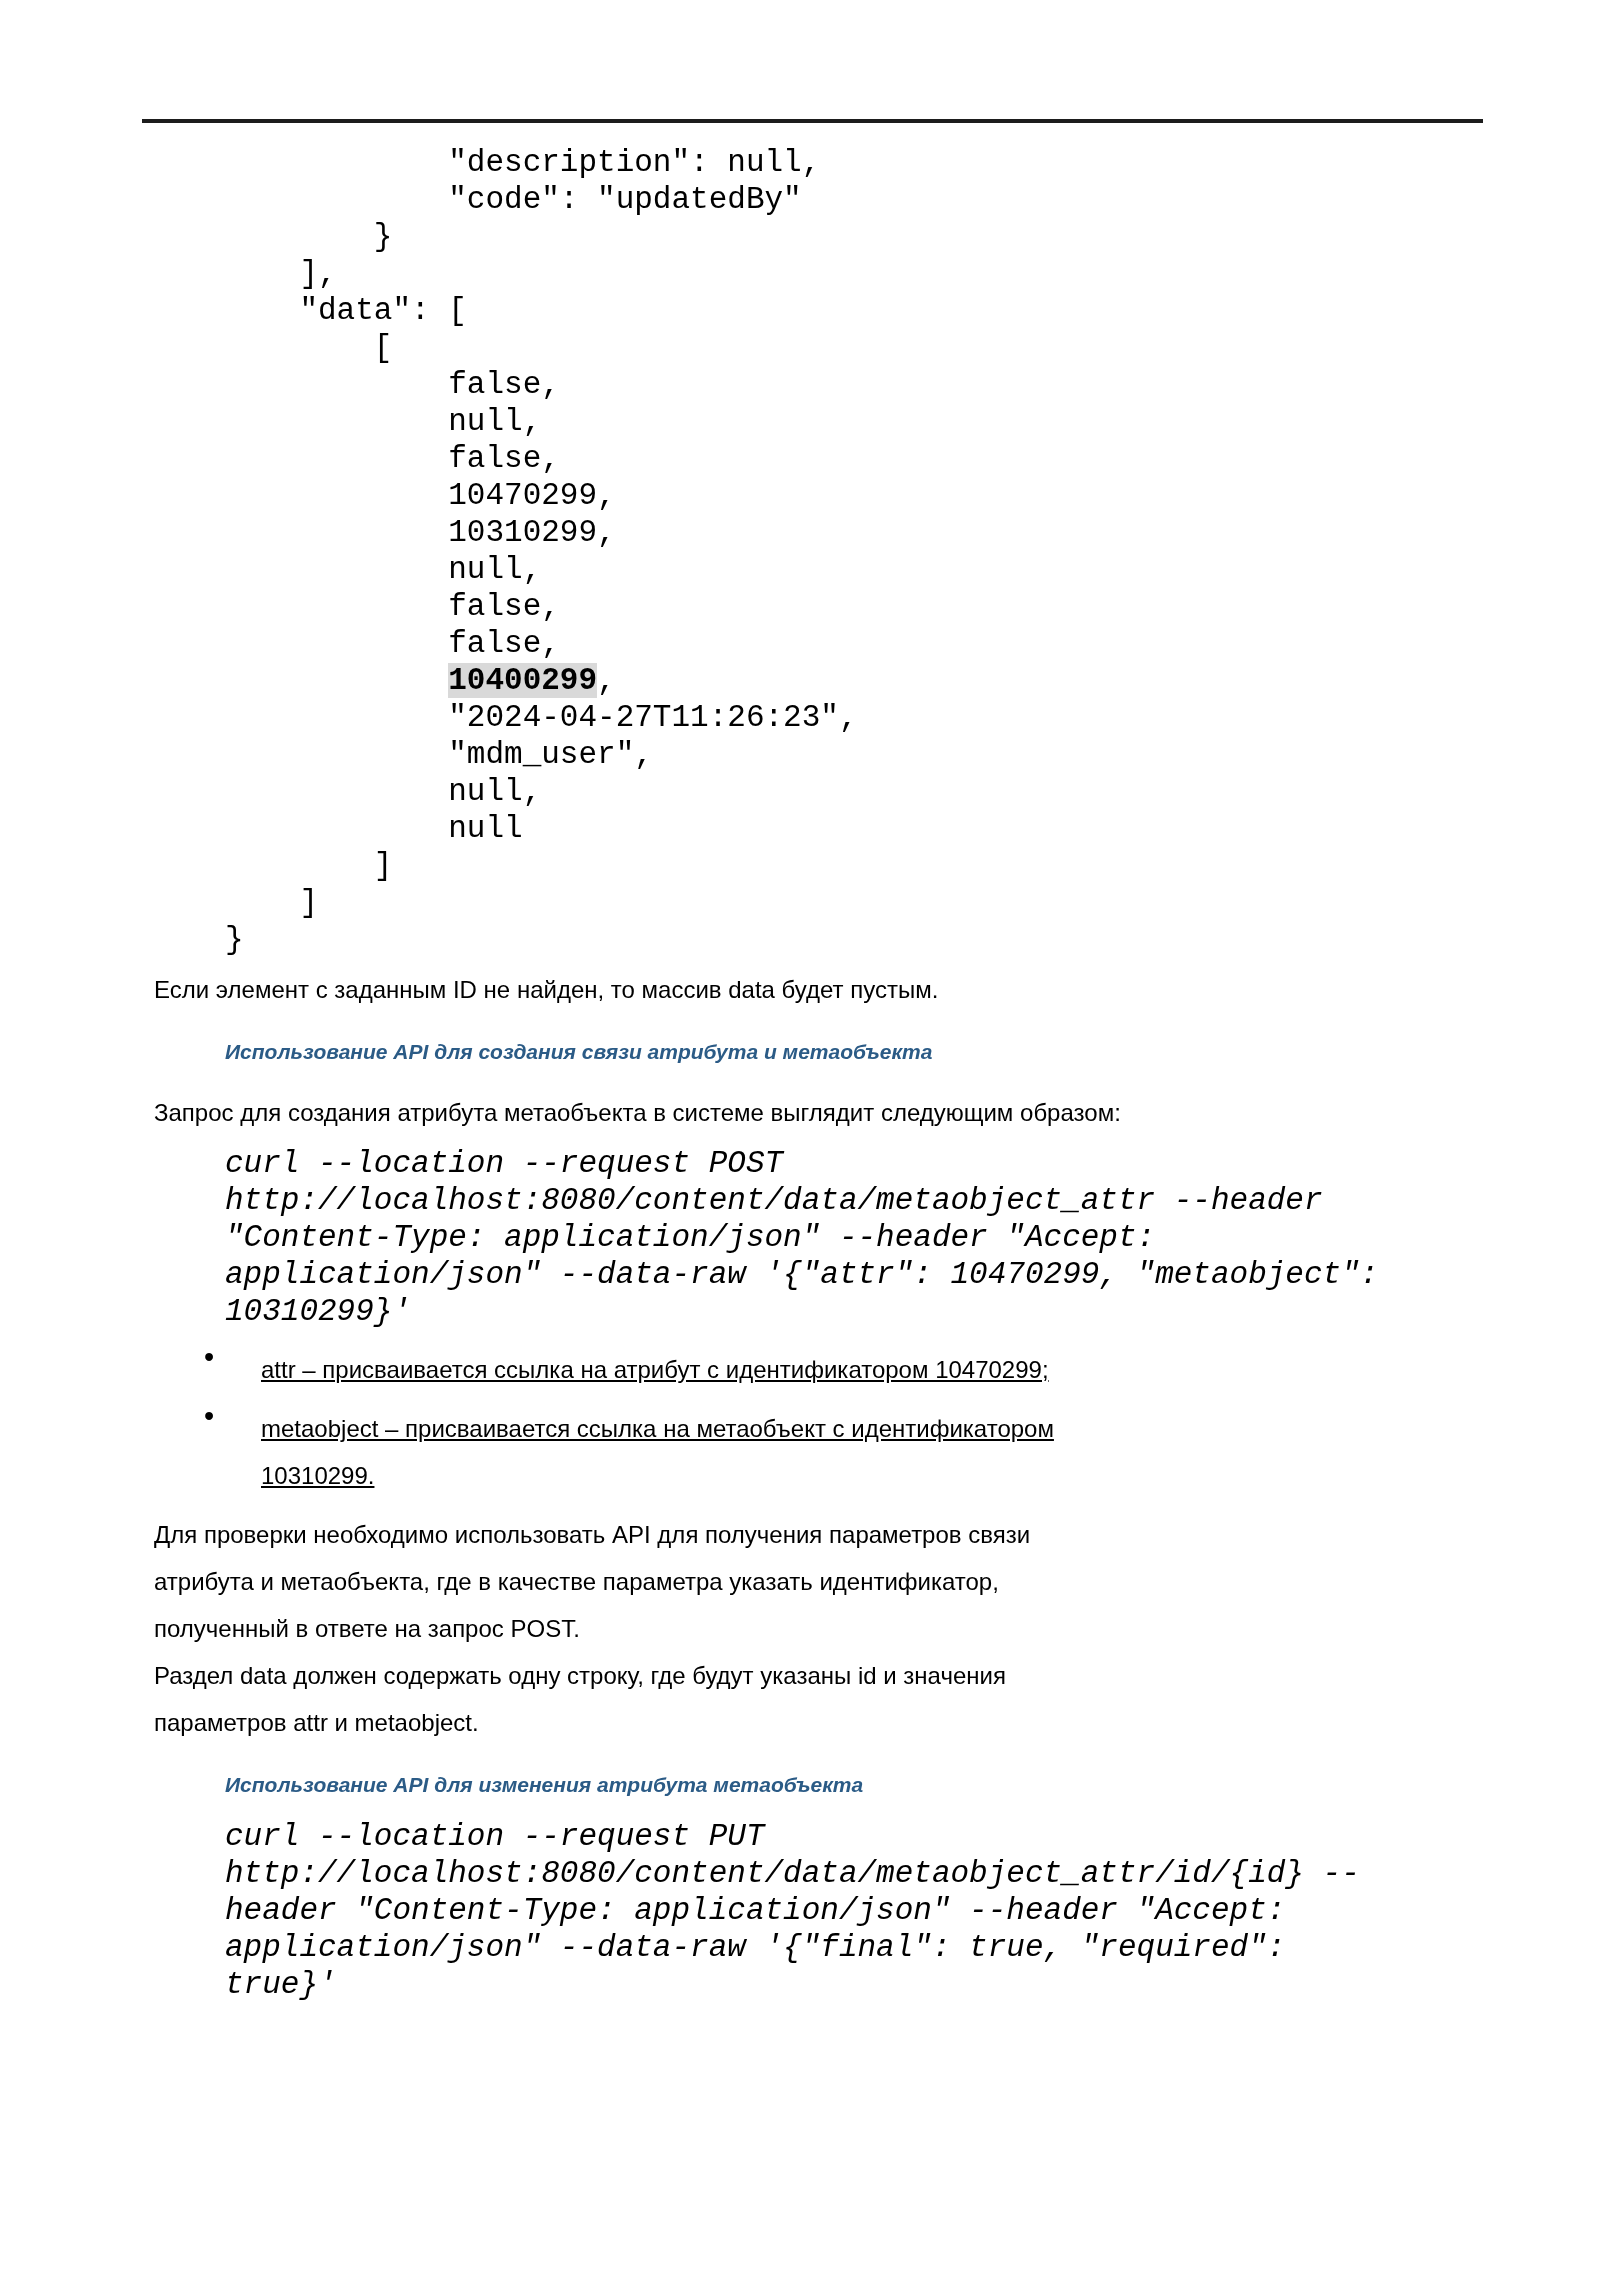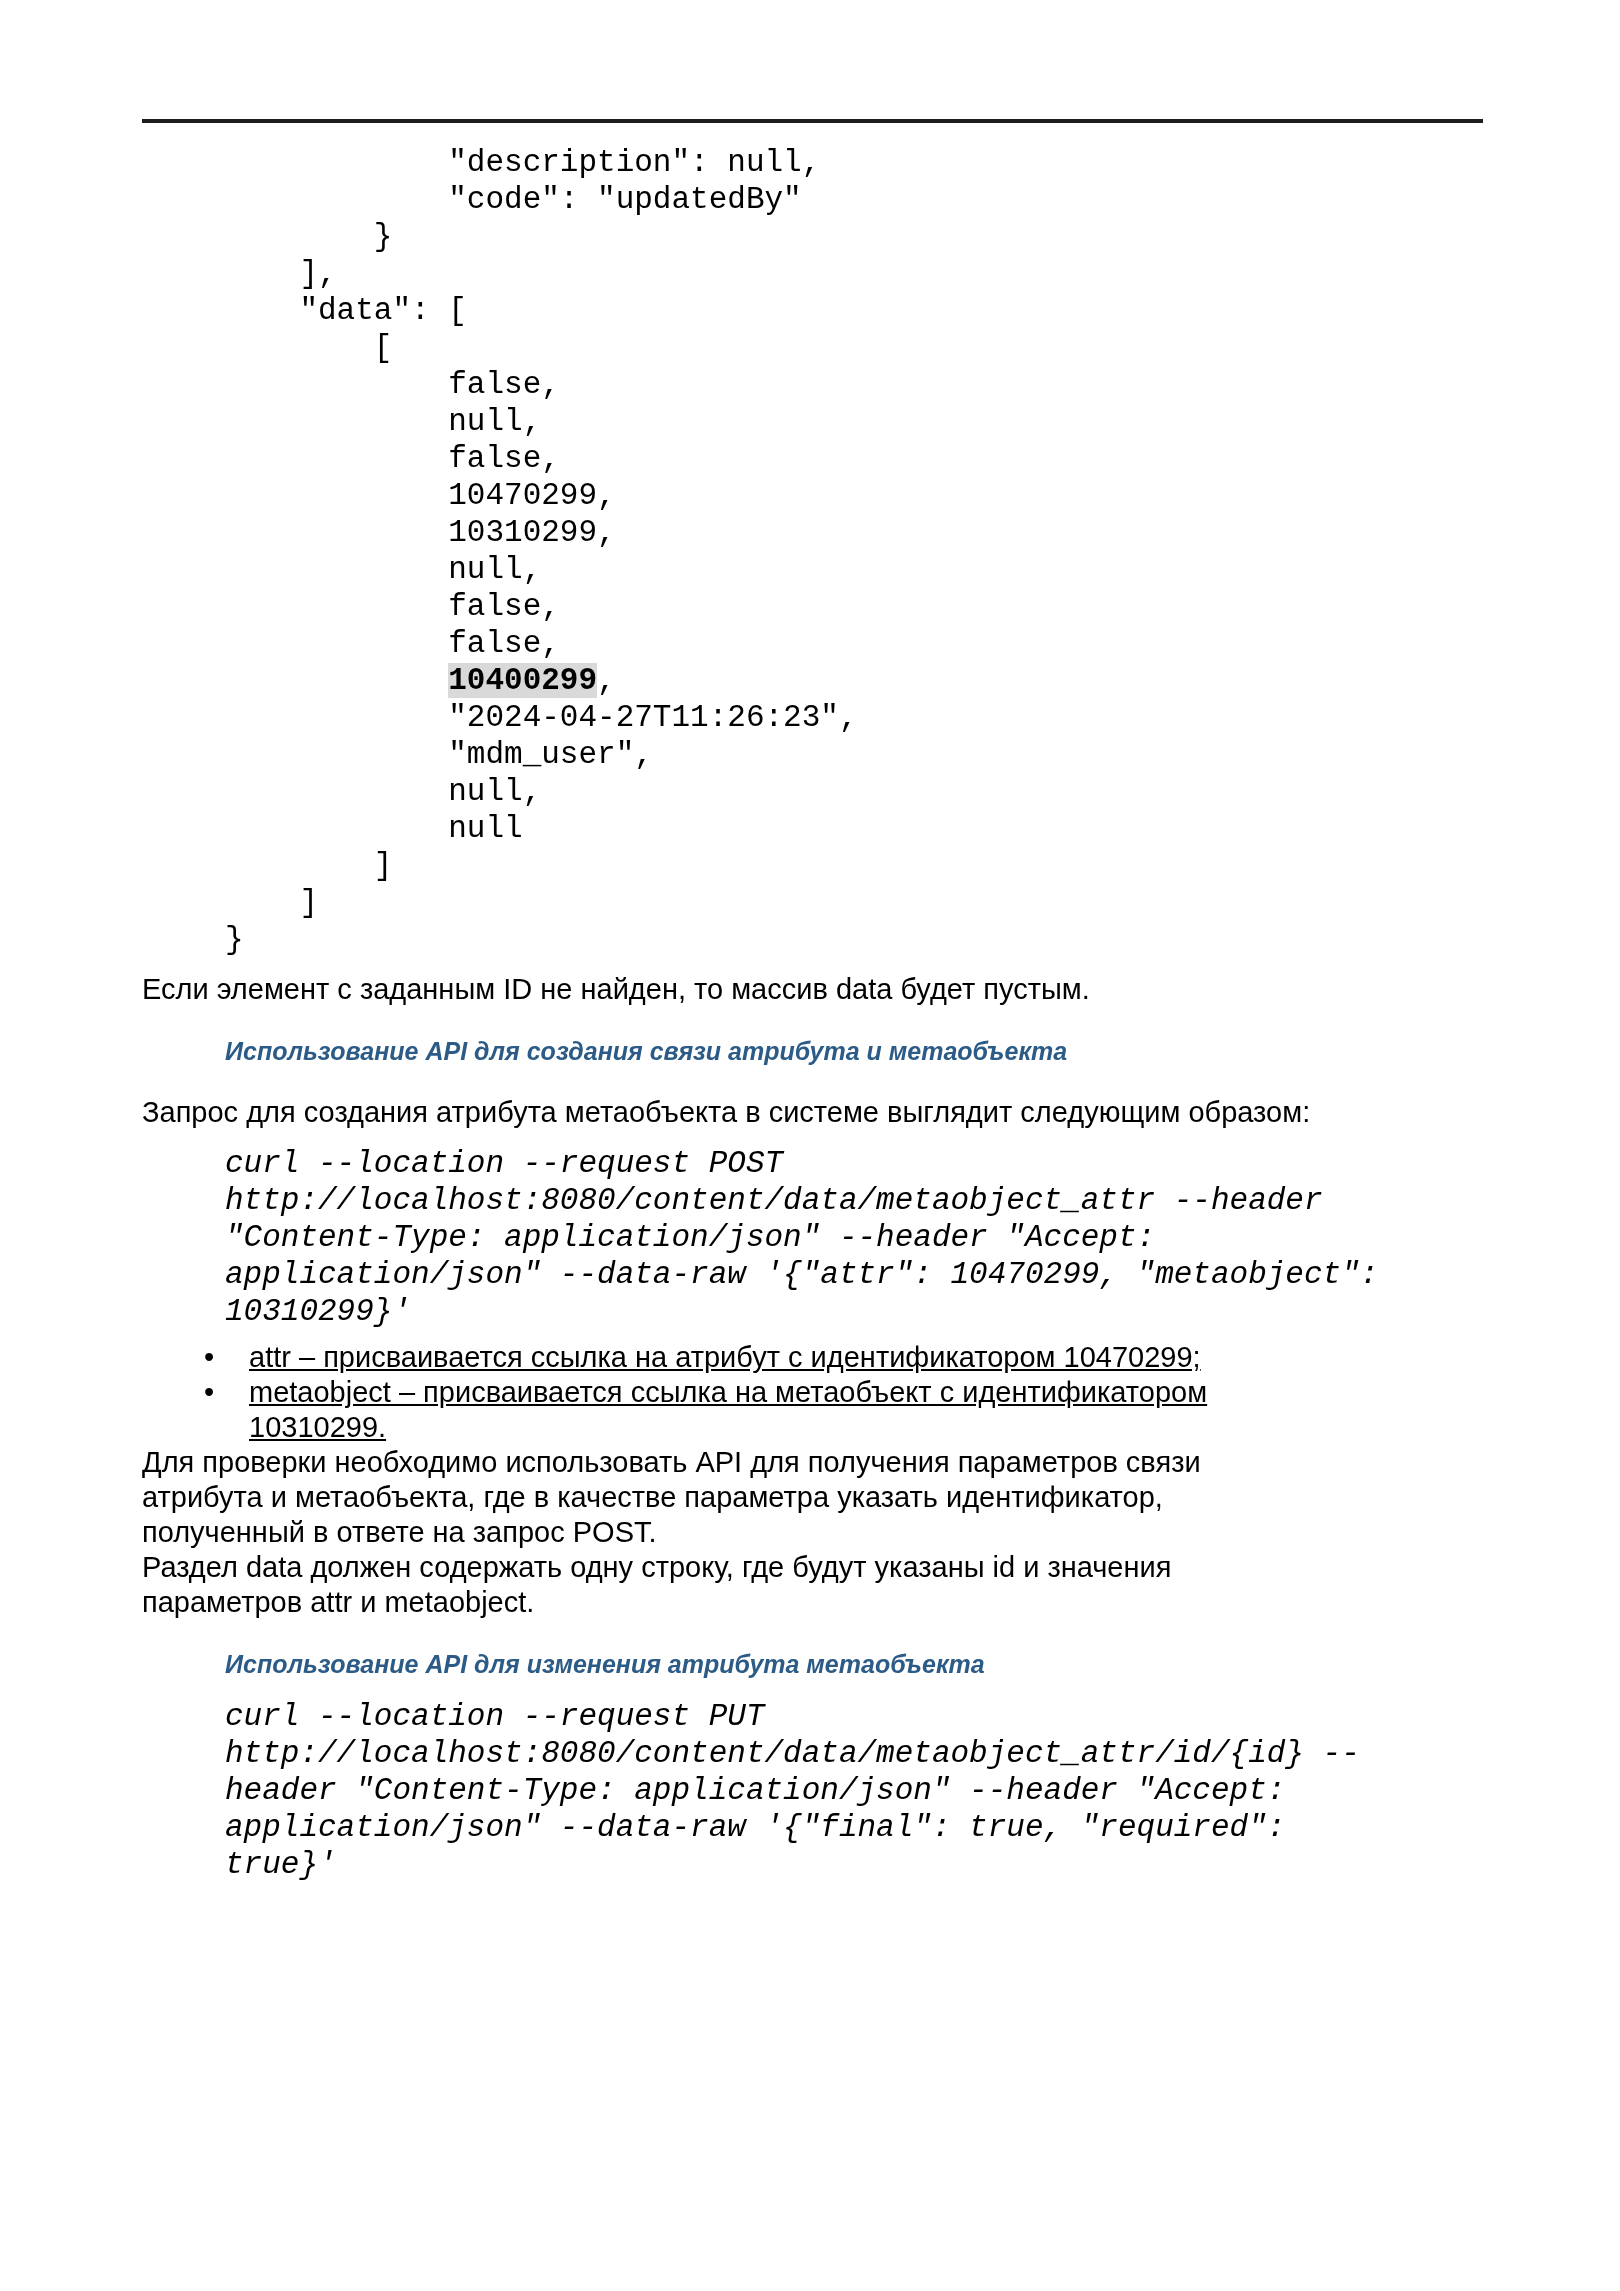--- a/index.html
+++ b/index.html
@@ -20,26 +20,26 @@
   
   .code-block{margin:0;padding-left:83px;}
   .json-block{margin-top:21.6px;}
   .code-line{
     font-family:"Liberation Mono","DejaVu Sans Mono",monospace;
     font-size:31px;line-height:37px;white-space:pre;
   }
   .hl{background:var(--highlight-gray);font-weight:bold;text-align:right;}
   
   .body-para,.text-line{
-    font-size:29px;line-height:35px;white-space:nowrap;margin:0;
+    font-size:24px;line-height:35px;white-space:nowrap;margin:12px;
   }
   .para-not-found{margin-top:13.7px;}
   .section-heading{
     margin:27px 0 0 0;padding-left:83px;
-    font-size:25px;line-height:35px;
+    font-size:21px;line-height:35px;
     font-weight:bold;font-style:italic;color:var(--heading-blue);
   }
   .para-intro{margin-top:25.5px;}
   .curl-block{margin-top:15.7px;margin-bottom:9.8px;font-style:italic;}
   .body-lines{margin:0;}
   
   .bullets{list-style:none;margin:0;padding:0;}
   .bullet-item{display:flex;align-items:flex-start;}
   .marker{
     display:inline-block;width:45px;padding-left:62px;

